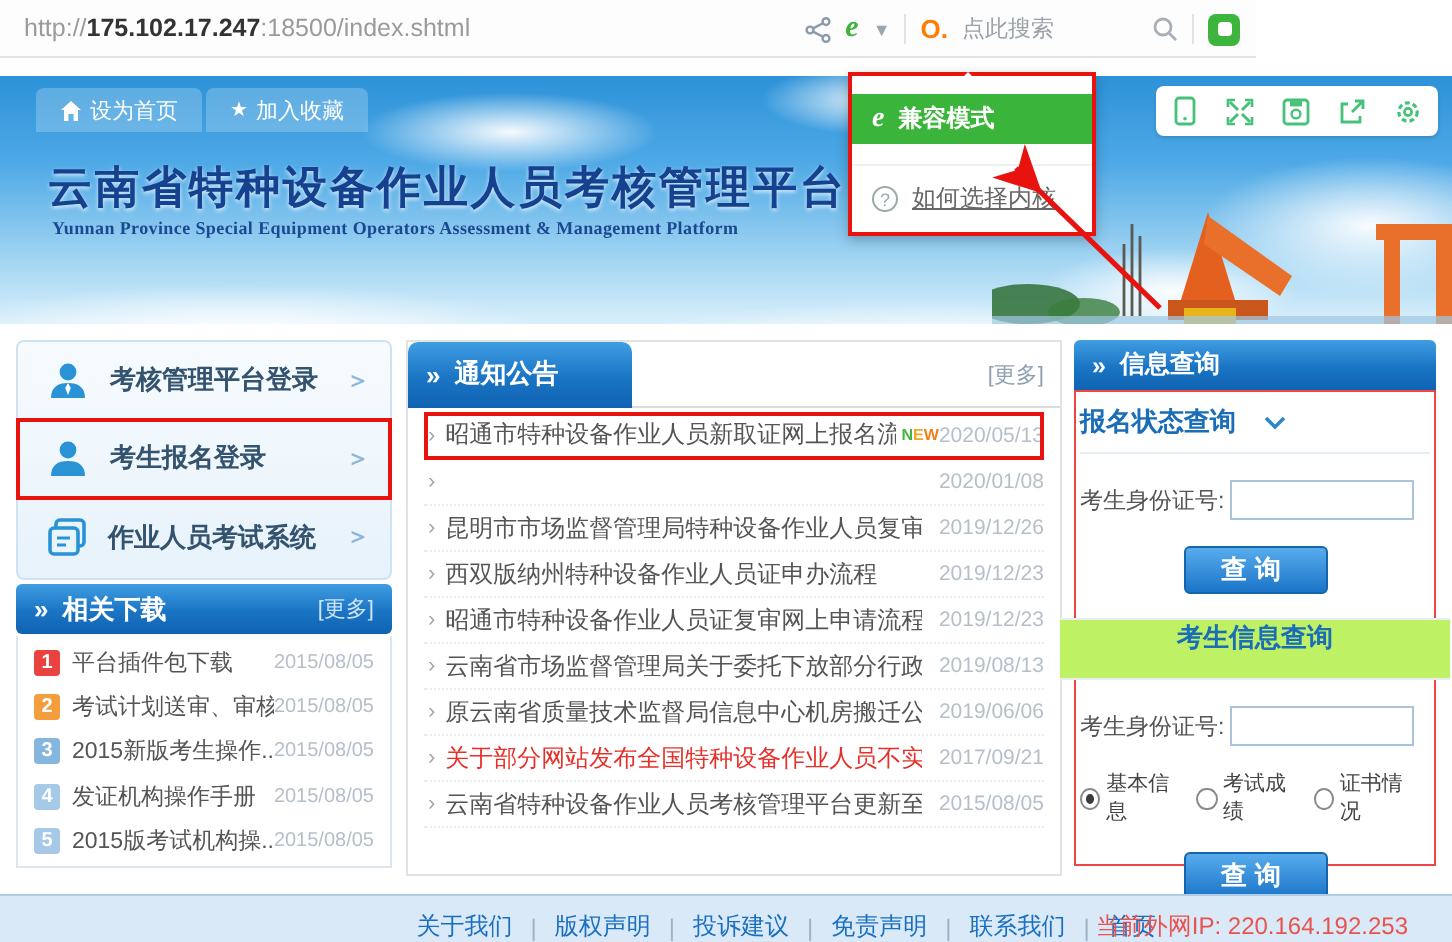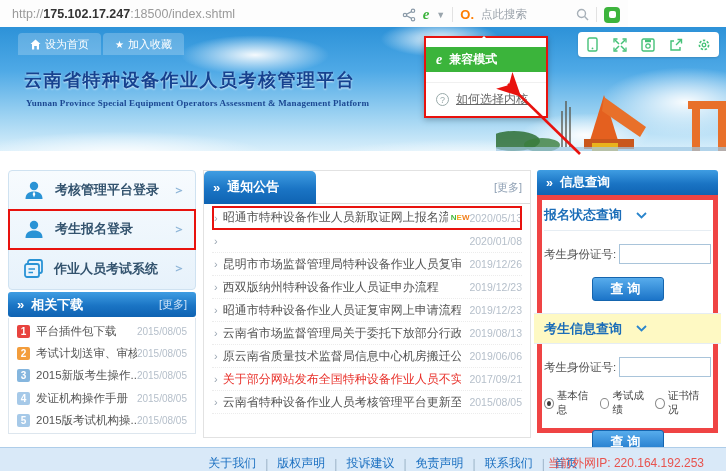--- a/index.html
+++ b/index.html
@@ -14,26 +14,26 @@
   .bar-right { position:absolute; right:8px; top:0; height:29px; display:flex; align-items:center; gap:7px; }
   .vdiv { width:1px; height:15px; background:#e2e2e2; }
   .ie-e { font-family:"Liberation Serif",serif; font-style:italic; font-weight:bold; font-size:15px; color:#3db43d; line-height:1; }
   .chev-sm { font-size:9px; color:#9aa5ad; }
   .sogou-o { color:#ff7e00; font-weight:bold; font-size:13px; }
   .search-hint { color:#9aa2aa; font-size:11.5px; width:88px; }
   .browser-logo { width:16px; height:16px; border-radius:4px; background:#3db43d; display:flex; align-items:center; justify-content:center; }
   .browser-logo i { width:7px; height:7px; border-radius:2px; background:#fff; display:block; }
 
   
-  .banner { position:absolute; left:0; top:27px; width:726px; height:124px; overflow:hidden;
+  .banner { position:absolute; left:0; top:38px; width:726px; height:124px; overflow:hidden;
             background:linear-gradient(180deg,#2d92d8 0%,#4ea9e6 35%,#9ed3f2 72%,#d9effb 100%); }
   .cloud { position:absolute; border-radius:50%; background:radial-gradient(ellipse at center,rgba(255,255,255,.95) 0%,rgba(255,255,255,0) 70%); }
   .banner-tabs { position:absolute; left:18px; top:6px; display:flex; }
   .banner-tab { height:22px; padding:0 12px; background:rgba(255,255,255,.22); border-radius:4px 4px 0 0; color:#fff; font-size:11px; display:flex; align-items:center; gap:4px; margin-right:2px; cursor:pointer; }
-  .site-title { position:absolute; left:24px; top:41px; font-size:18px; font-weight:bold; color:#16418f; letter-spacing:1.5px; text-shadow:0 1px 2px rgba(255,255,255,.75); }
+  .site-title { position:absolute; left:24px; top:41px; font-size:22px; font-weight:bold; color:#16418f; letter-spacing:1.5px; text-shadow:0 1px 2px rgba(255,255,255,.75); }
   .site-sub { position:absolute; left:26px; top:71px; font-size:9px; font-weight:bold; color:#1c4892; font-family:"Liberation Serif",serif; letter-spacing:.2px; }
   .green-tools { position:absolute; right:7px; top:5px; height:25px; background:#fff; border-radius:4px; box-shadow:0 1px 2px rgba(0,0,0,.15); display:flex; align-items:center; padding:0 8px; gap:14px; }
   .green-tools svg { display:block; }
 
   
   .mode-menu { position:absolute; left:424px; top:36px; width:124px; background:#fff; border:2px solid #e8120e; box-shadow:0 2px 6px rgba(0,0,0,.25); z-index:6; padding:5px 0 8px; }
   .mode-notch { position:absolute; left:52px; top:-8px; width:0; height:0; border:6px solid transparent; border-bottom-color:#fff; }
   .mode-row { height:25px; display:flex; align-items:center; padding:0 10px; font-size:12px; color:#555; gap:7px; cursor:pointer; }
   .mode-row.selected { background:#3bb43b; color:#fff; font-weight:bold; margin:4px 0; }
   .mode-row.help { margin-top:10px; border-top:1px solid #f0f0f0; padding-top:8px; height:auto; color:#666; }
@@ -79,23 +79,23 @@
   .nt-row .b { color:#9aa6b2; font-size:11px; margin:0 5px 0 2px; }
   .nt-row .lbl { font-size:12px; color:#555; white-space:nowrap; overflow:hidden; max-width:238px; }
   .nt-row .date { margin-left:auto; font-size:10.5px; color:#b5bfca; }
   .nt-row.hl { outline:2px solid #e8120e; outline-offset:-2px; height:24px; }
   .nt-row.red .lbl { color:#e8302a; }
   .new-badge { font-size:8px; font-weight:bold; margin-left:3px; letter-spacing:0; }
   .new-badge b:nth-child(1){ color:#43b93c; } .new-badge b:nth-child(2){ color:#f5a623; } .new-badge b:nth-child(3){ color:#f07f1d; }
 
   
   .q-header { position:absolute; left:537px; top:170px; width:181px; height:25px; border-radius:3px 3px 0 0; font-size:12.5px; }
-  .q-panel { position:absolute; left:537px; top:195px; width:181px; height:238px; background:#fff; border:5px solid #ef4444; padding:0 2px; }
+  .q-panel { position:absolute; left:537px; top:195px; width:181px; height:238px; background:#fff; border:1px solid #ef4444; padding:0 2px; }
   .q-sec-head { height:31px; display:flex; align-items:center; gap:14px; font-size:13px; font-weight:bold; color:#1b6db8; border-bottom:1px solid #e6edf3; }
-  .q-sec-head.second { border-top:1px solid #e6edf3; margin:0 -10px; padding:0 10px; background:#fef9c3; }
+  .q-sec-head.second { border-top:1px solid #e6edf3; margin:0 -10px; padding:0 10px; background:#bef264;flex-direction:column; }
   .q-form-row { display:flex; align-items:center; margin-top:13px; }
   .q-form-row .lbl { font-size:11.5px; color:#555; flex:0 0 auto; }
   .q-input { width:92px; height:20px; border:1px solid #a9c4da; margin-left:3px; font-size:11px; padding:0 3px; }
   .q-btn { display:block; margin:13px auto 12px; width:72px; height:24px; border:1px solid #1565ae; border-radius:3px; background:linear-gradient(180deg,#57acec,#1b74c8); color:#fff; font-size:13px; font-weight:bold; cursor:pointer; letter-spacing:4px; }
   .radio-row { display:flex; align-items:center; margin-top:12px; }
   .radio { display:inline-flex; align-items:center; margin-right:7px; font-size:10.5px; color:#444; cursor:pointer; }
   .radio .dot { width:11px; height:11px; border:1px solid #8a8a8a; border-radius:50%; margin-right:3px; position:relative; background:#fff; }
   .radio .dot.checked::after { content:""; position:absolute; left:2px; top:2px; right:2px; bottom:2px; border-radius:50%; background:#3a3a3a; }
 
   

